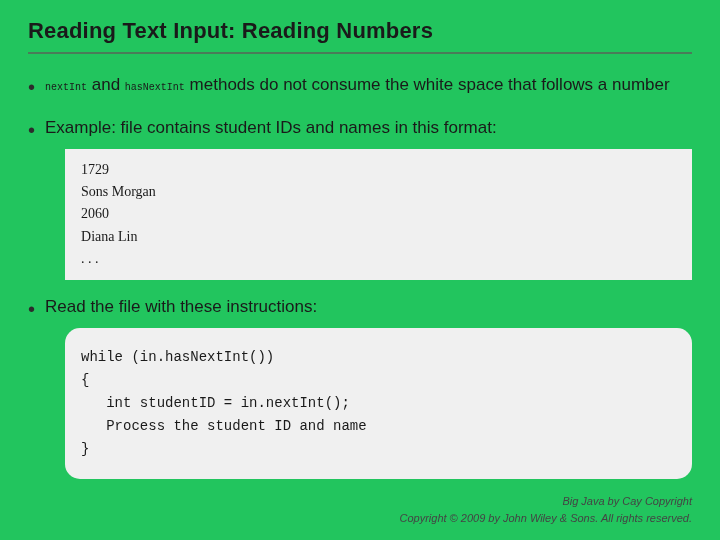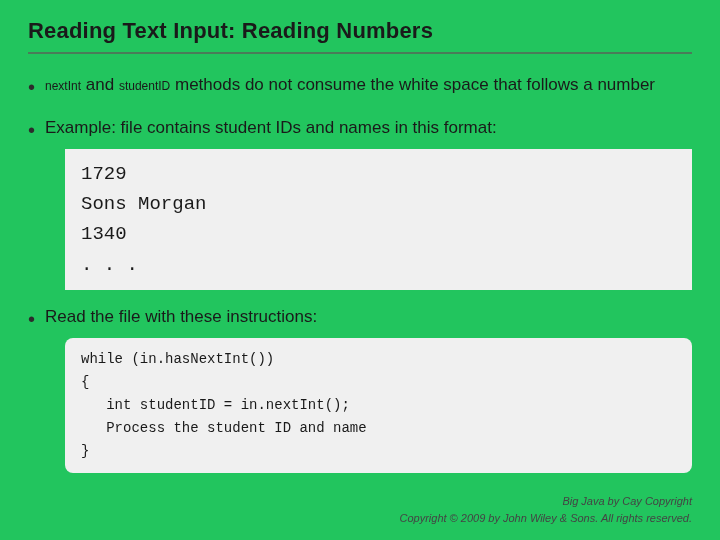--- a/index.html
+++ b/index.html
@@ -59,40 +59,40 @@
       margin-top: 1px;
     }
 
     .bullet-text {
       font-size: 17px;
       line-height: 1.5;
       color: #1a1a1a;
     }
 
     code, .mono {
-      font-family: Liberation Sans, sans-serif;
-      font-size: 12px;
+      font-family: Liberation Mono, monospace;
+      font-size: 10px;
       background: transparent;
     }
 
     .code-block {
       background: #f0f0f0;
       border-radius: 0;
       padding: 10px 16px;
       margin-left: 20px;
-      font-family: Liberation Mono, monospace;
-      font-size: 19px;
+      font-family: Liberation Serif, serif;
+      font-size: 14px;
       color: #1a1a1a;
       line-height: 1.6;
     }
 
     .code-block-wide {
       background: #f0f0f0;
-      border-radius: 8px;
-      padding: 10px 16px;
+      border-radius: 15px;
+      padding: 18px 16px;
       margin-left: 20px;
       font-family: 'Courier New', Courier, monospace;
       font-size: 14px;
       color: #1a1a1a;
       line-height: 1.65;
     }
 
     .footer {
       text-align: right;
       font-size: 11px;
@@ -118,35 +118,36 @@
     <span class="title">Reading Text Input: Reading Numbers</span>
   </div>
 
   <div class="content">
 
     <div class="bullet">
       <span class="bullet-dot">•</span>
       <div class="bullet-text">
         <code>nextInt</code>
         <span> and </span>
-        <code>studentID</code>
+        <code>hasNextInt</code>
         <span> methods do not consume the white space that follows a number</span>
       </div>
     </div>
 
     <div class="bullet">
       <span class="bullet-dot">•</span>
       <div class="bullet-content-wrap">
         <div class="bullet-text">
           <span>Example: file contains student IDs and names in this format:</span>
         </div>
         <div class="code-block">
           <div>1729</div>
           <div>Sons Morgan</div>
-          <div>1340</div>
+          <div>2060</div>
+          <div>Diana Lin</div>
           <div>. . .</div>
         </div>
       </div>
     </div>
 
     <div class="bullet">
       <span class="bullet-dot">•</span>
       <div class="bullet-content-wrap">
         <div class="bullet-text">
           <span>Read the file with these instructions:</span>

